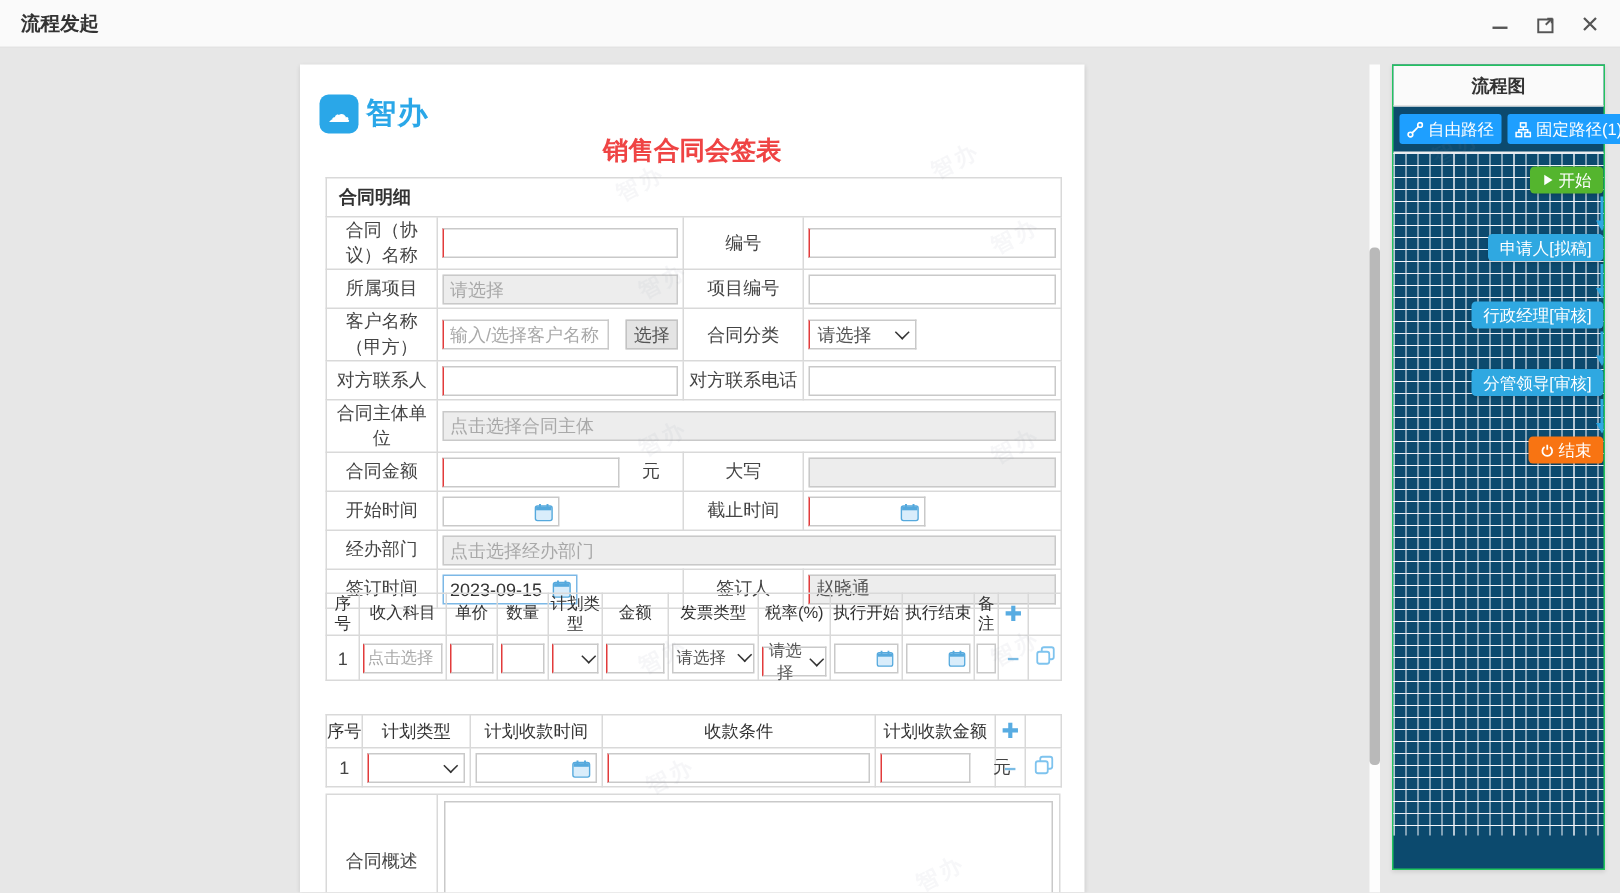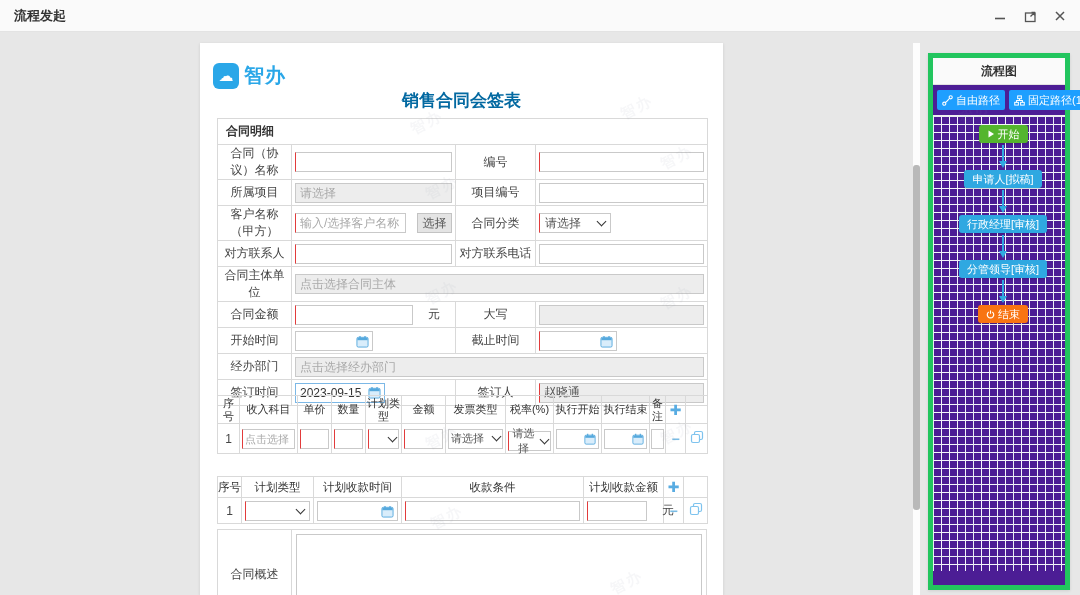--- a/index.html
+++ b/index.html
@@ -15,21 +15,21 @@
              color:#555; font-size:14px; cursor:pointer; }
 
   
   .form-card { position:absolute; left:200px; top:43px; width:523px; height:552px; background:#fff;
                box-shadow:0 1px 3px rgba(0,0,0,.12); overflow:hidden; }
   .logo-row { position:absolute; left:13px; top:19px; display:flex; align-items:center; gap:5px; }
   .logo-box { width:26px; height:26px; background:#2aa7e8; border-radius:6px; color:#fff;
               display:flex; align-items:center; justify-content:center; font-size:15px; }
   .logo-text { color:#2aa7e8; font-size:20px; font-weight:bold; letter-spacing:1px; }
   .form-title { position:absolute; left:0; top:46px; width:100%; text-align:center;
-                font-size:17px; font-weight:bold; color:#0369a1; }
+                font-size:17px; font-weight:bold; color:#ef4444; }
 
   table { border-collapse:collapse; table-layout:fixed; }
   .main-tbl { position:absolute; left:17px; top:75px; width:490px; }
   td,th { border:1px solid #d9d9d9; font-size:12px; color:#444; font-weight:normal; }
   .sec-row td { font-weight:bold; color:#333; text-align:left; padding:4px 8px; height:22px; }
   .lbl { text-align:center; height:26px; padding:0 2px; color:#444; }
   .fld { padding:2px 3px; height:26px; }
 
   .inp { height:20px; border:1px solid #c9c9c9; background:#fff; font-size:12px; color:#333;
          padding:0 4px; width:100%; font-family:inherit; }
@@ -69,36 +69,36 @@
                   justify-content:center; font-size:12px; color:#444; }
   .overview-area { flex:1; padding:4px; }
   .overview-area textarea { width:100%; height:100%; border:1px solid #c9c9c9; resize:none;
                             font-family:inherit; font-size:12px; outline:none; }
 
   
   .scroll-track { position:absolute; left:913px; top:43px; width:7px; height:552px; background:#fdfdfd; }
   .scroll-thumb { position:absolute; left:0; top:122px; width:7px; height:345px; background:#b9b9b9; border-radius:3px; }
 
   
-  .panel { position:absolute; left:928px; top:53px; width:142px; height:537px; background:#4c1d95;
-           border:5px solid #22c55e; box-shadow:0 1px 3px rgba(0,0,0,.10); }
+  .panel { position:absolute; left:928px; top:43px; width:142px; height:537px; background:#0c4a6e;
+           border:1px solid #22c55e; box-shadow:0 1px 3px rgba(0,0,0,.10); }
   .panel-hdr { height:27px; border-bottom:1px solid #e2e2e2; background:#fafafa; display:flex;
                align-items:center; justify-content:center; font-size:12px; font-weight:bold; color:#333; }
   .panel-btns { display:flex; gap:4px; padding:5px 4px; border-bottom:1px solid #eee; }
   .p-btn { background:#1E9FFF; color:#fff; border:none; border-radius:2px; height:20px;
            font-size:11px; display:inline-flex; align-items:center; gap:3px; padding:0 5px;
            cursor:pointer; font-family:inherit; white-space:nowrap; }
   .flow { height:455px; overflow:hidden;
           background-image:
             linear-gradient(#e9edf4 1px, transparent 1px),
             linear-gradient(90deg, #e9edf4 1px, transparent 1px),
             linear-gradient(#f4f6fa 1px, transparent 1px),
             linear-gradient(90deg, #f4f6fa 1px, transparent 1px);
           background-size:40px 40px, 40px 40px, 8px 8px, 8px 8px;
-          display:flex; flex-direction:column; align-items:center; padding-top:9px;padding-left:8px; }
+          display:flex; flex-direction:column; align-items:flex-end; padding-top:9px;padding-left:8px; }
   .node { height:18px; border-radius:3px; color:#fff; font-size:11px; display:inline-flex;
           align-items:center; justify-content:center; gap:3px; padding:0 8px; cursor:pointer;
           box-shadow:0 1px 2px rgba(0,0,0,.15); white-space:nowrap; }
   .node.start { background:#54b52e; }
   .node.step  { background:#2fa8e1; }
   .node.end   { background:#f87412; }
   .flow-arrow { width:2px; height:17px; background:#2fa8e1; position:relative; margin:2px 0 8px 0; }
   .flow-arrow::after { content:""; position:absolute; left:-3.5px; bottom:-6px; width:0; height:0;
           border-left:4.5px solid transparent; border-right:4.5px solid transparent; border-top:7px solid #2fa8e1; }
 

